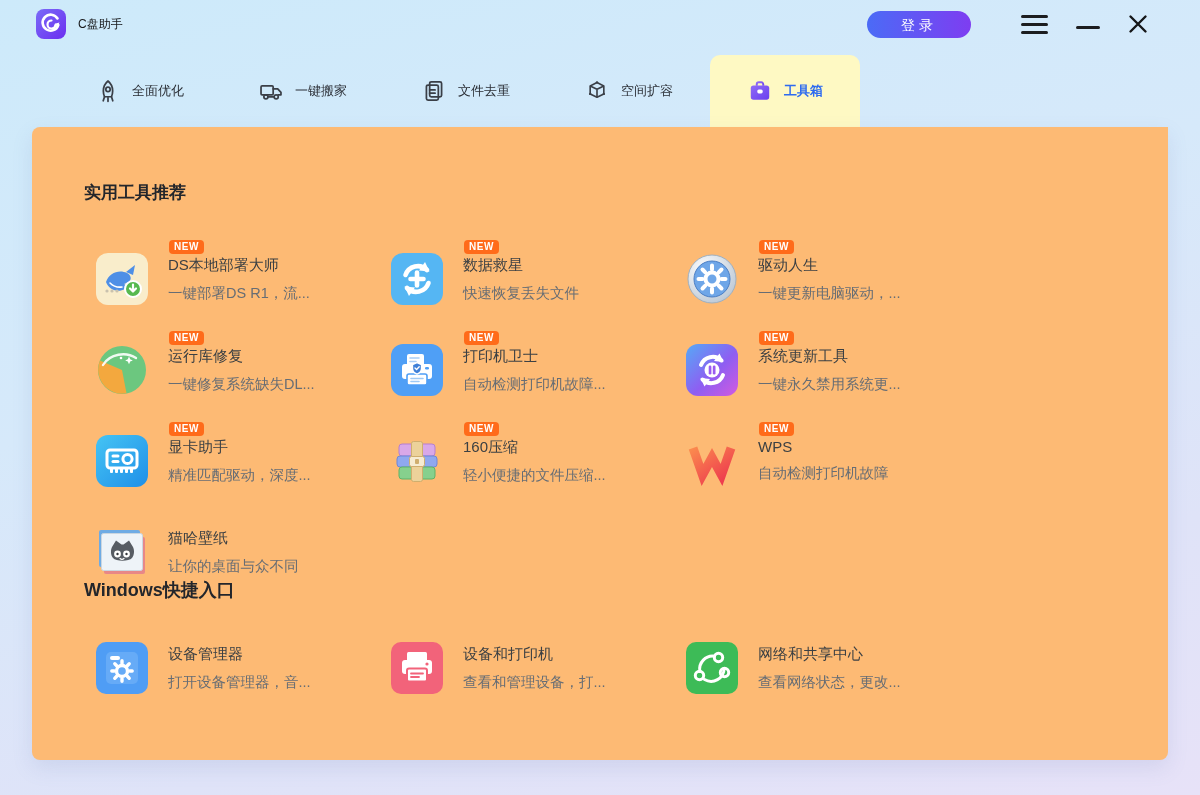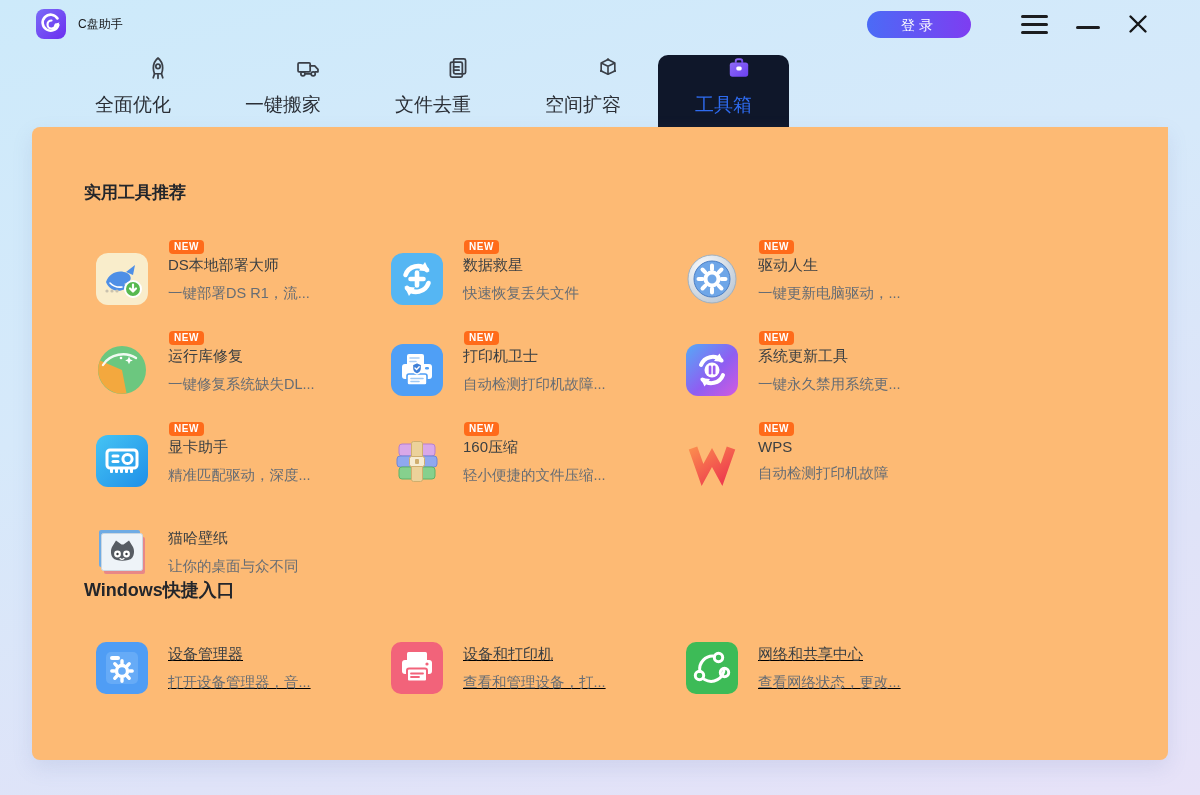--- a/index.html
+++ b/index.html
@@ -20,35 +20,35 @@
     color:#fff;font-size:14px;letter-spacing:4px;text-align:center;line-height:27px;
     font-family:inherit;
   }
   .win-controls{display:flex;align-items:center;gap:26px;margin-left:48px;margin-right:50px;}
   .menu-btn{display:flex;flex-direction:column;gap:5px;cursor:pointer;padding:2px;}
   .menu-btn i{display:block;width:27px;height:3px;background:#1c1d1f;border-radius:2px;}
   .min-btn{width:24px;height:3px;background:#1c1d1f;border-radius:2px;cursor:pointer;margin-top:6px;}
   .close-btn{cursor:pointer;display:flex;align-items:center;}
   
   .tabs{position:absolute;top:55px;left:0;width:100%;height:72px;display:flex;align-items:stretch;padding-left:58px;box-sizing:border-box;}
-  .tab{display:flex;align-items:flex-end;gap:11px;padding:0 37px;font-size:19px;color:#2b2f36;cursor:pointer;flex-direction:column;}
-  .tab.active{background:#0f172a;border-radius:10px 10px 0 0;color:#2e6bf0;font-weight:400;}
+  .tab{display:flex;align-items:center;gap:11px;padding:0 37px;font-size:13px;color:#2b2f36;cursor:pointer;}
+  .tab.active{background:#fef9c3;border-radius:10px 10px 0 0;color:#2e6bf0;font-weight:700;}
   .tab .ticon{display:flex;align-items:center;}
   
   .panel{
     position:absolute;left:32px;top:127px;width:1136px;height:633px;
     background:#fdba74;border-radius:8px;border-top-right-radius:0;
     box-shadow:0 8px 20px rgba(110,130,185,.16);
     box-sizing:border-box;padding:54px 0 0 52px;overflow:hidden;
   }
   .section-title{font-size:17px;font-weight:700;color:#23262b;}
   .tools-grid{display:grid;grid-template-columns:295px 295px 295px;row-gap:39px;margin-left:12px;}
   .grid-1{margin-top:49px;}
   .sec2-title{font-size:18px;}
-  .grid-2{margin-top:40px;text-decoration:underline;}
+  .grid-2{margin-top:40px;}
   .card{display:flex;height:52px;cursor:pointer;gap:6px;}
   .card-icon{width:52px;height:52px;flex:none;}
   .card-text{margin-left:14px;position:relative;}
   .badge{
     position:absolute;top:-13px;left:1px;background:#ff6b1a;color:#fff;
     font-size:10px;font-weight:700;padding:2px 5px;border-radius:4px;letter-spacing:.5px;line-height:1;
   }
   .card-title{padding-top:3px;font-size:15px;color:#3c4043;white-space:nowrap;}
   .card-desc{margin-top:9px;font-size:14.5px;color:#676d74;white-space:nowrap;}
 </style>

